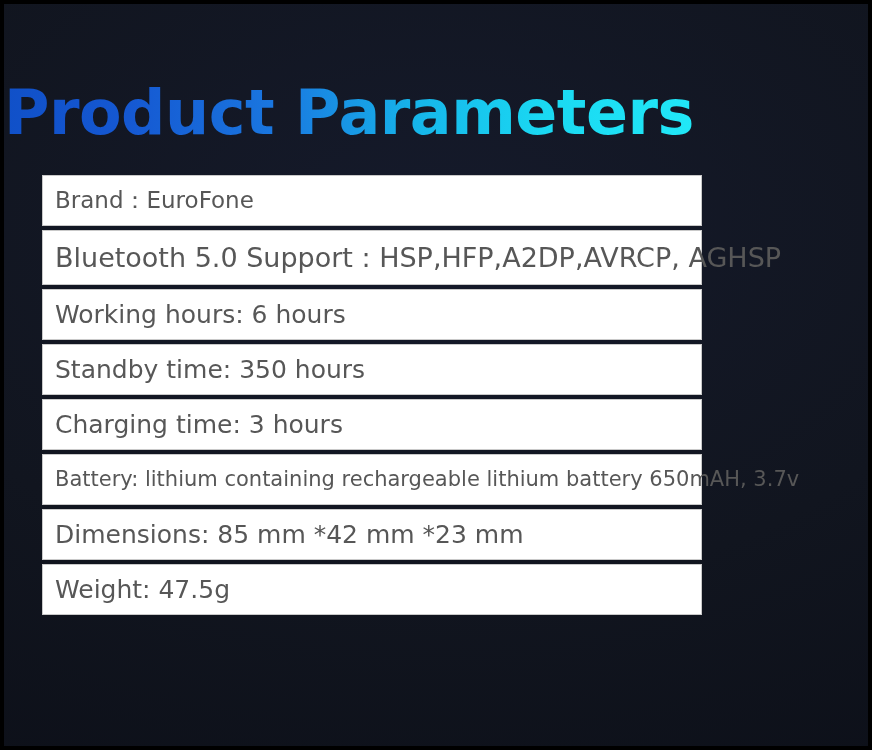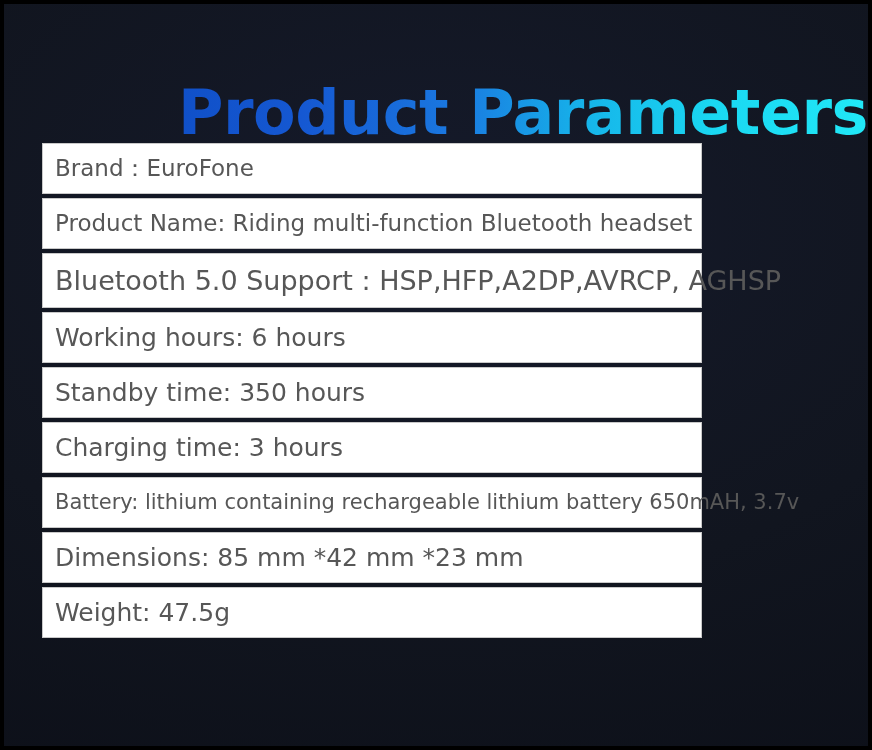--- a/index.html
+++ b/index.html
@@ -24,21 +24,21 @@
       radial-gradient(120% 90% at 50% 30%, #151a2b 0%, #11151f 55%, #0c0f18 100%);
     overflow: hidden;
   }
 
   
   #title-wrap {
     position: absolute;
     left: 0;
     top: 34px;
     width: 100%;
-    text-align: right;
+    text-align: left;
   }
   #page-title {
     display: inline-block;
     font-family: "DejaVu Sans", sans-serif;
     font-size: 62px;
     font-weight: bold;
     letter-spacing: -0.5px;
     line-height: 1.05;
     background-image: linear-gradient(
         90deg,
@@ -51,21 +51,21 @@
     -webkit-background-clip: text;
     background-clip: text;
     color: transparent;
     -webkit-text-fill-color: transparent;
   }
 
   
   #spec-table {
     position: absolute;
     left: 38px;
-    top: 139px;
+    top: 171px;
     width: 660px;
   }
   .spec-row {
     background: #ffffff;
     border: 1px solid #c9c9c9;
     box-sizing: border-box;
     margin-bottom: 4px;
     display: flex;
     align-items: center;
     height: 51px;
@@ -92,23 +92,20 @@
 
   <div id="title-wrap">
     <h1 id="page-title">Product Parameters</h1>
   </div>
 
   <div id="spec-table">
 
   <div class="spec-row">
         <span class="spec-text sz-md">Brand：EuroFone</span>
       </div>
-      <div class="spec-row">
-        <span class="spec-text sz-md">Product Name: Riding multi-function Bluetooth headset</span>
-      </div>
       <div class="spec-row tall">
         <span class="spec-text sz-lg">Bluetooth 5.0 Support : HSP,HFP,A2DP,AVRCP, AGHSP</span>
       </div>
       <div class="spec-row">
         <span class="spec-text ">Working hours: 6 hours</span>
       </div>
       <div class="spec-row">
         <span class="spec-text ">Standby time: 350 hours</span>
       </div>
       <div class="spec-row">

